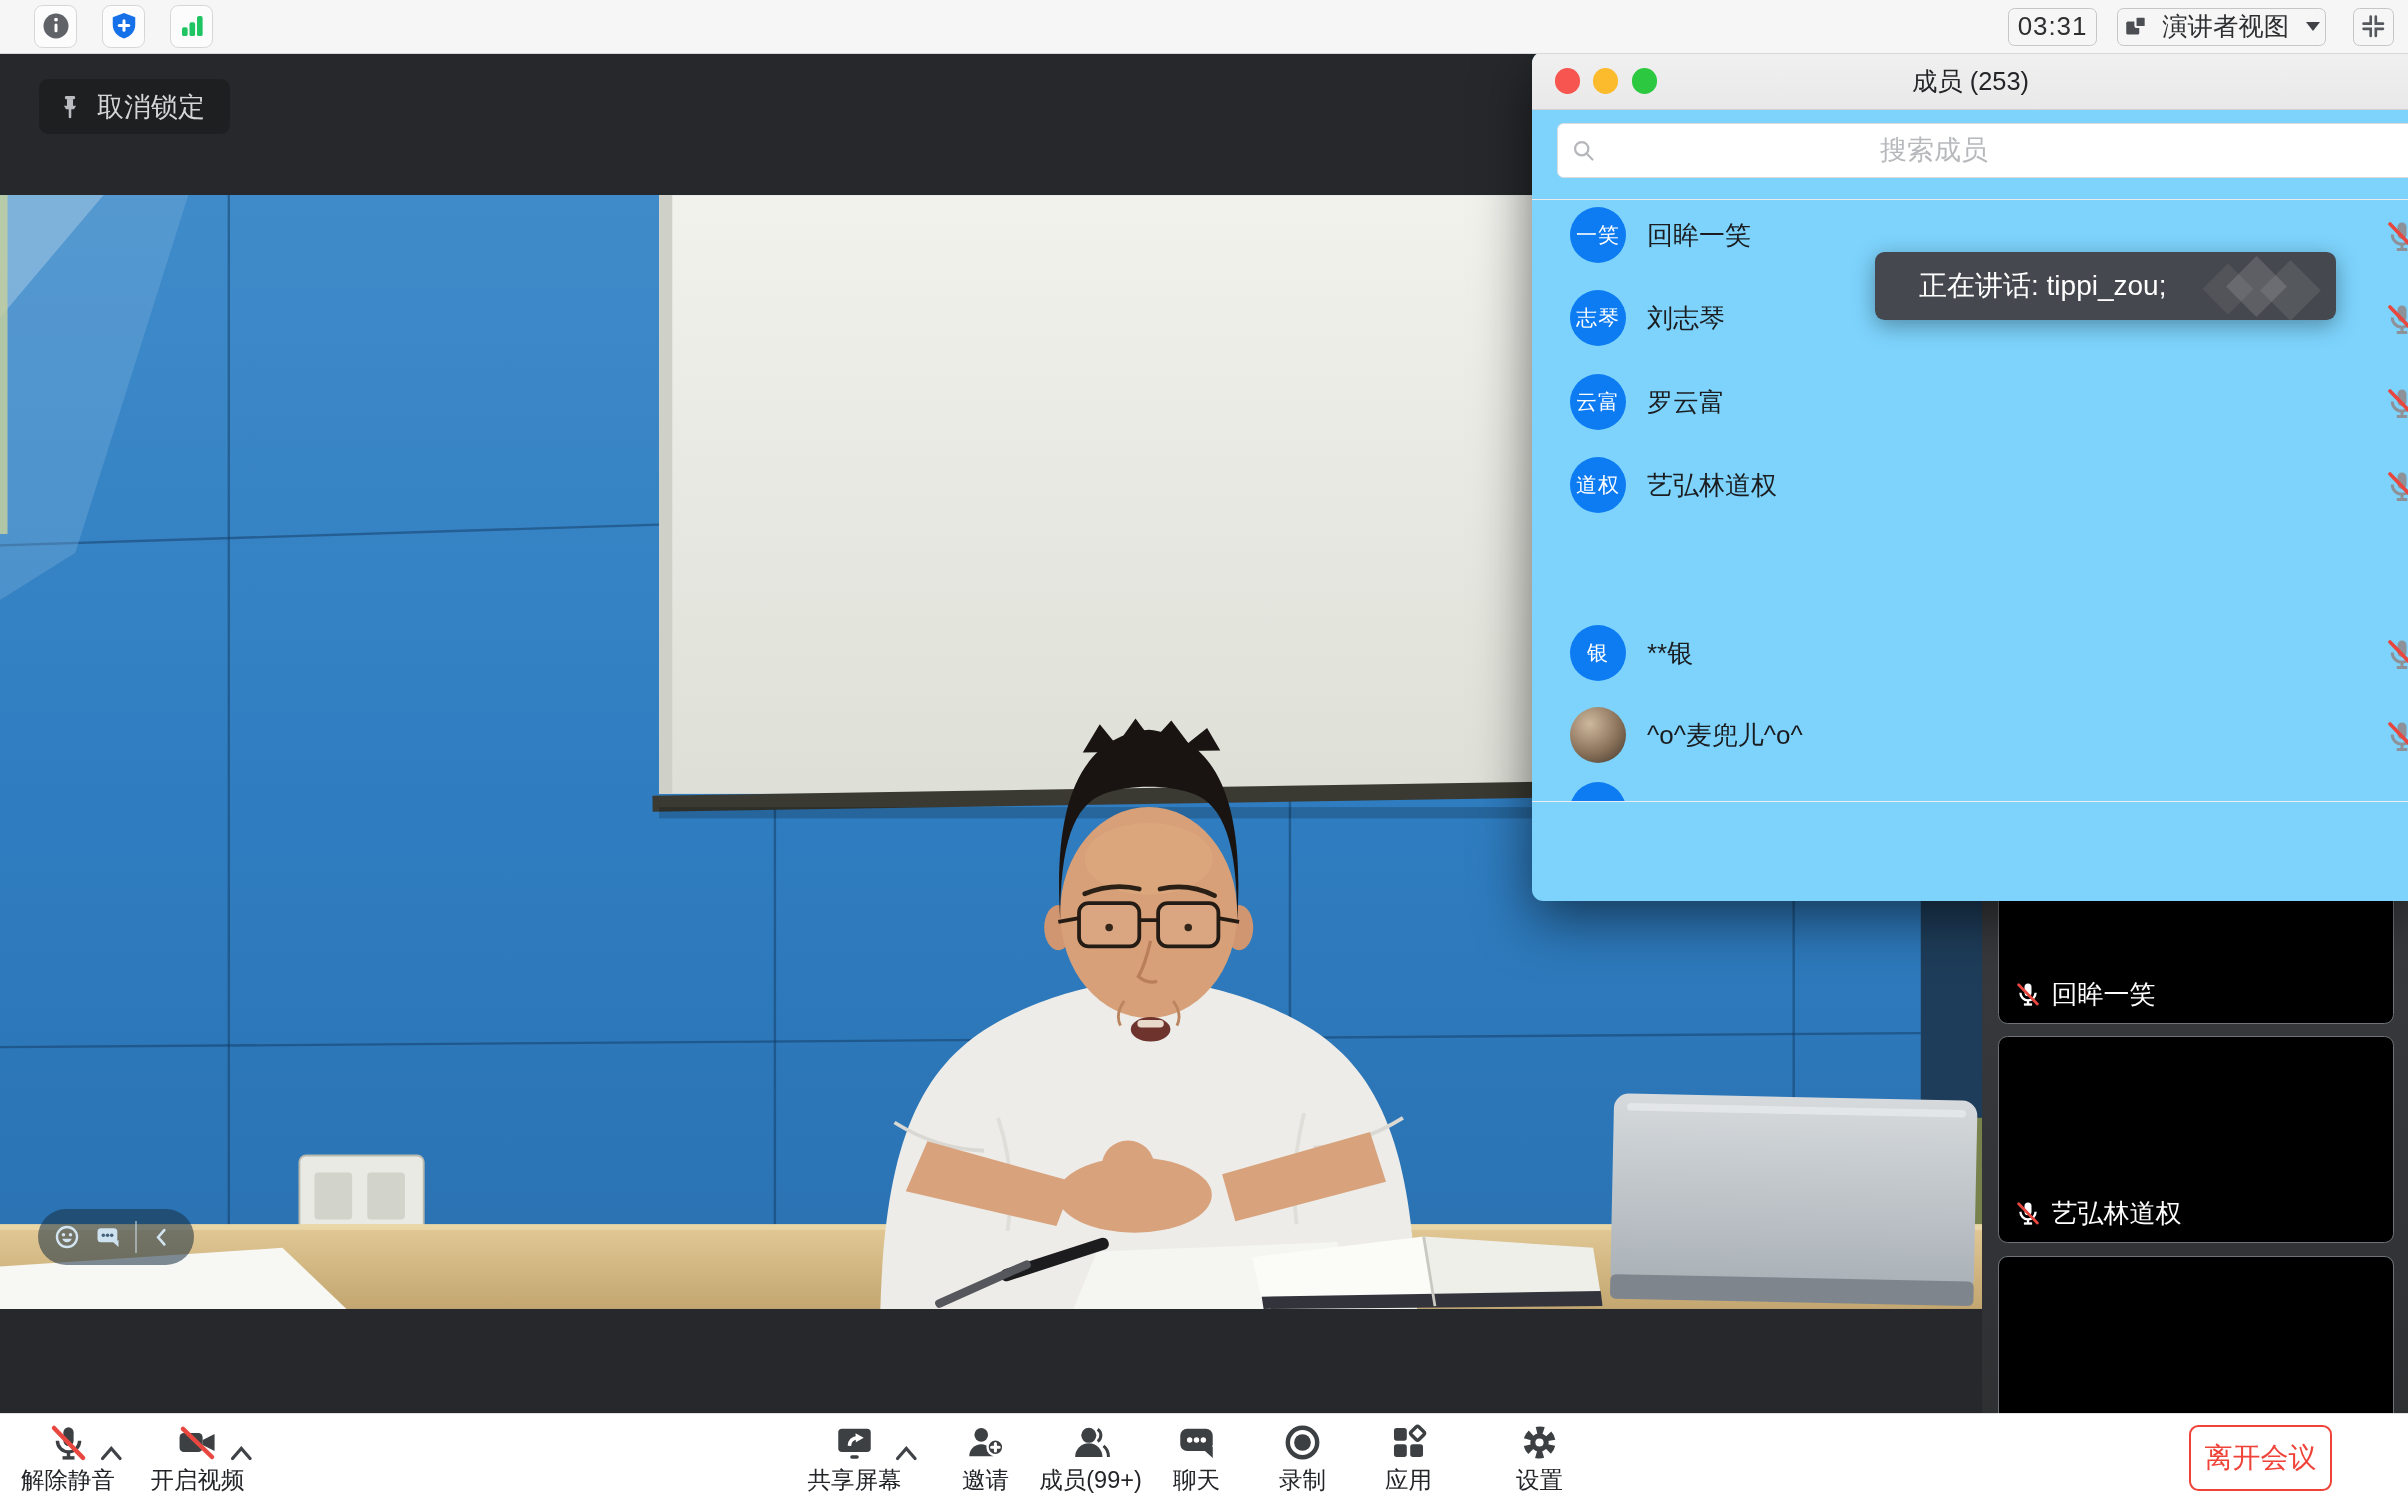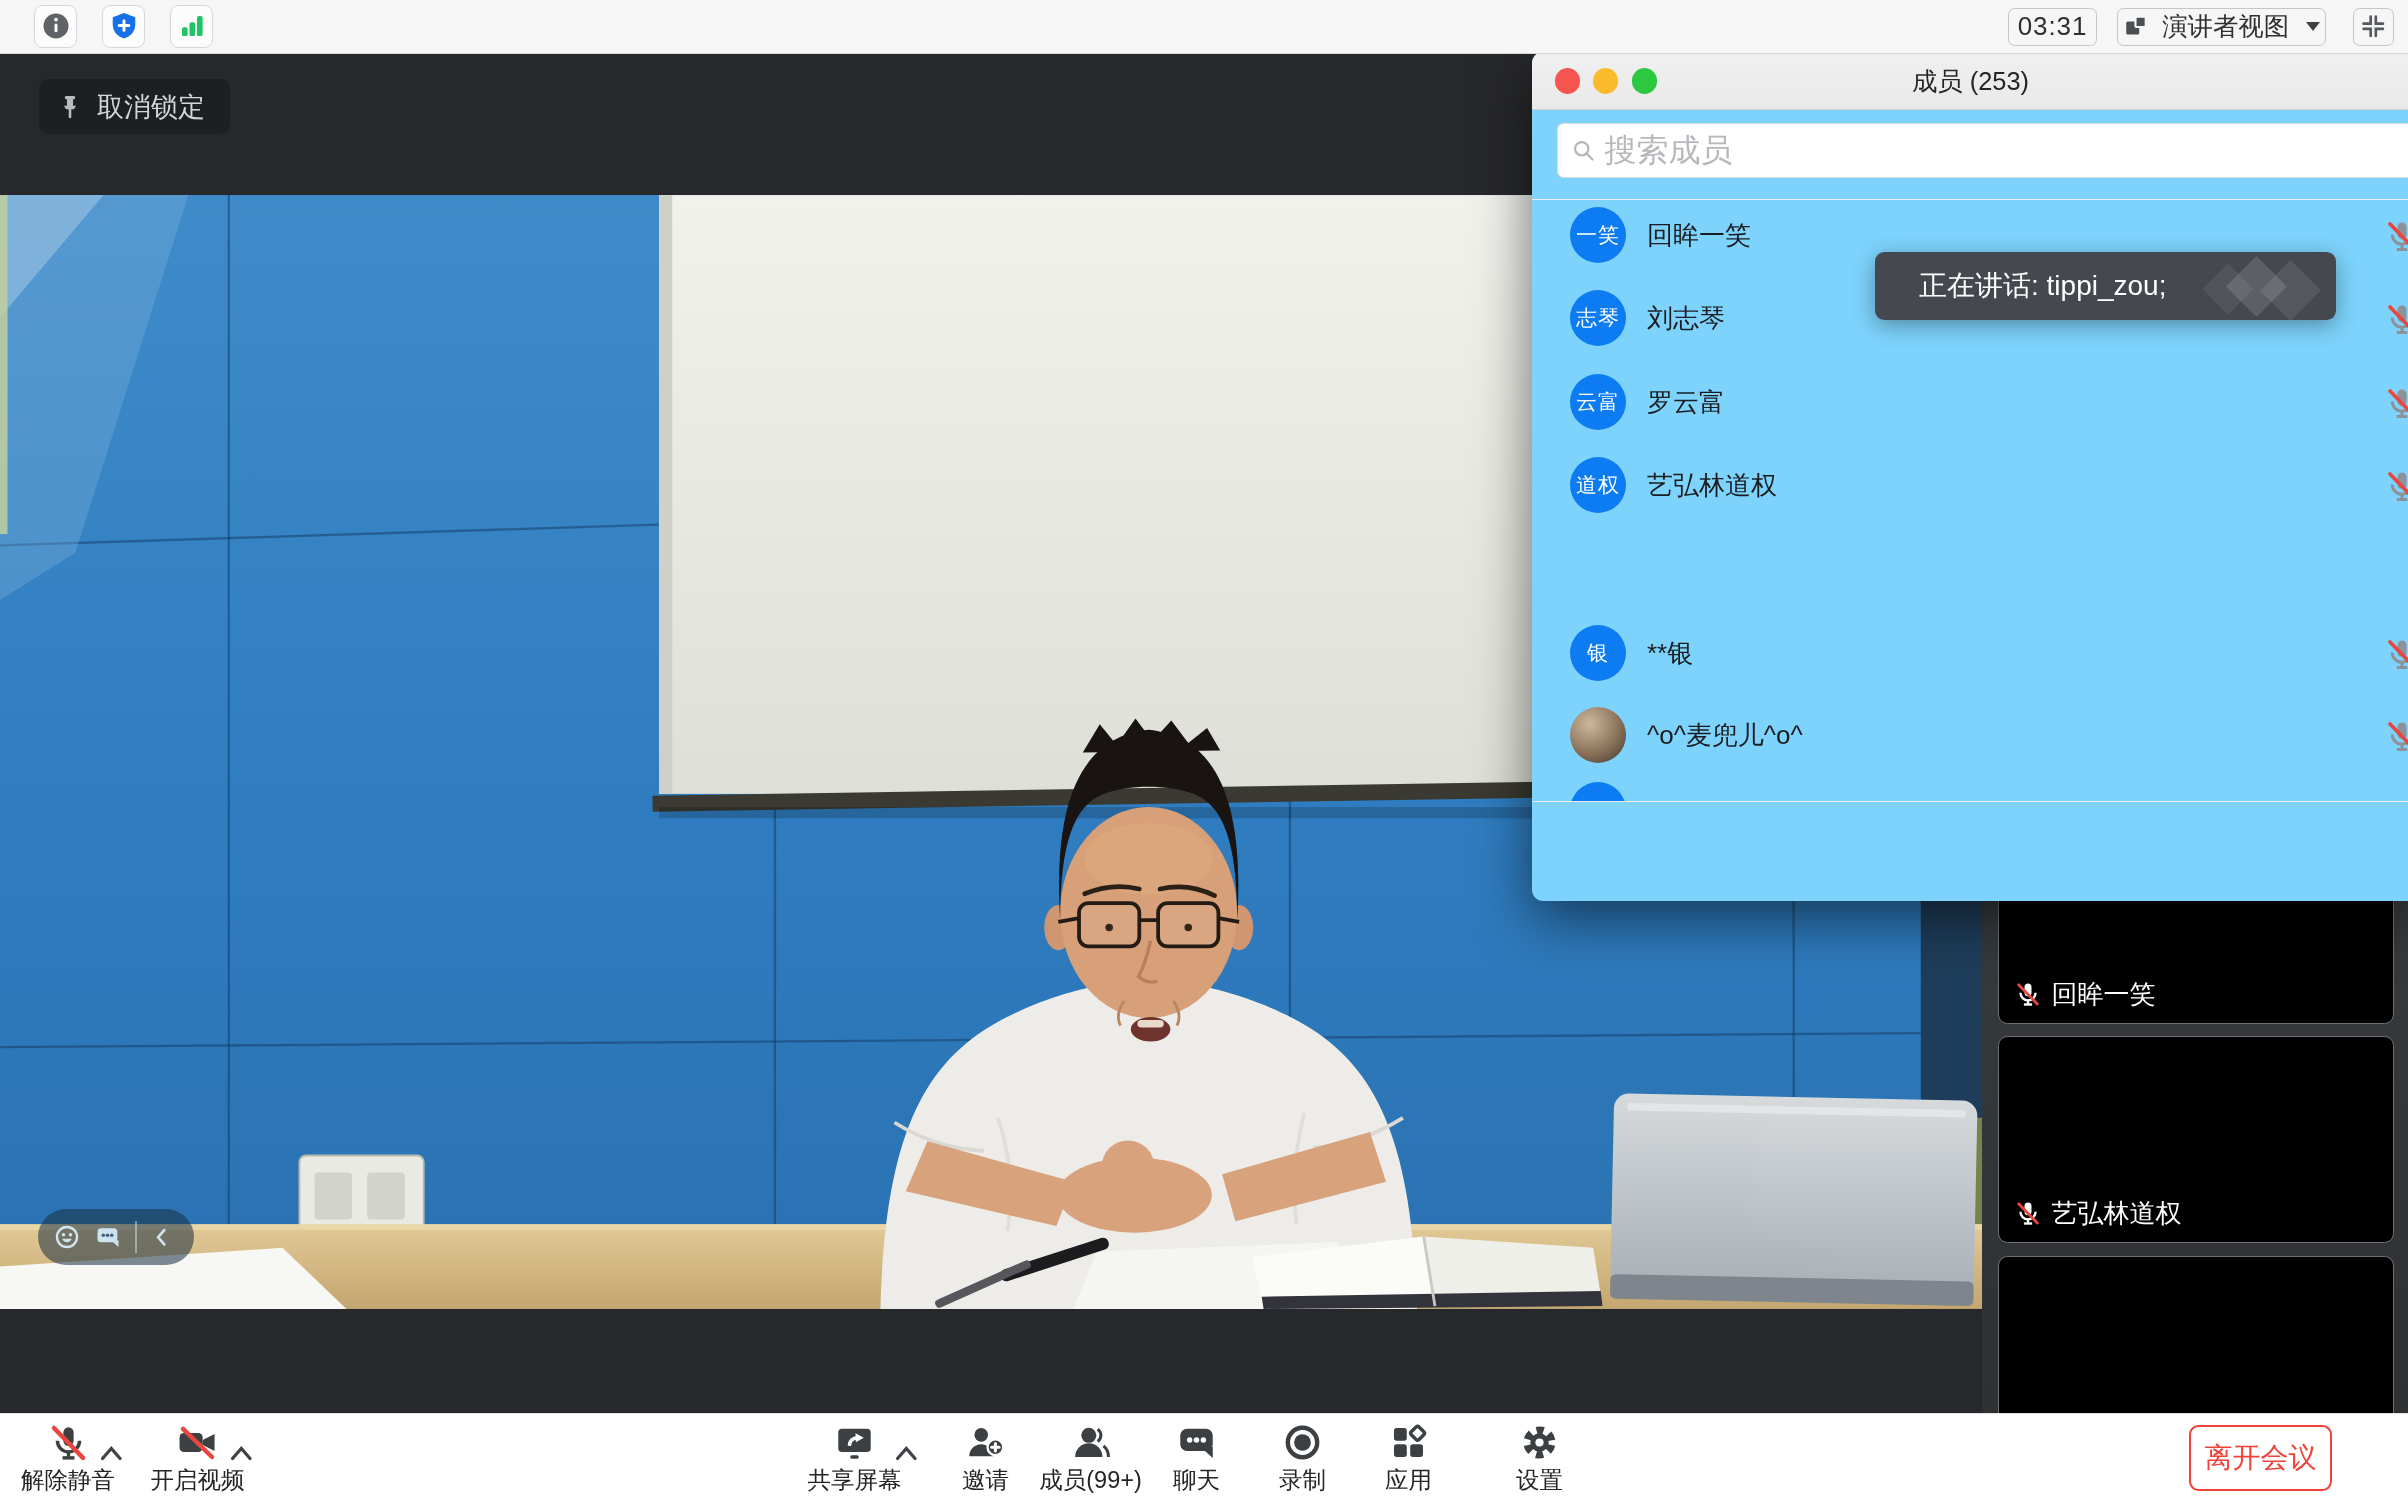--- a/index.html
+++ b/index.html
@@ -42,22 +42,22 @@
 
   
   .panel { position:absolute; left:1532px; top:-1.9px; width:877px; height:849px; background:#7dd3fc;
     border-radius:11.3px 0 0 11.3px; box-shadow:0 17px 56px rgba(0,0,0,.55); overflow:hidden; z-index:10; }
   .p-titlebar { position:relative; height:58px; background:linear-gradient(#f0f0f0,#e9e9e9);
     border-bottom:0.9px solid #d2d2d4; }
   .t-light { position:absolute; top:16px; width:25.4px; height:25.4px; border-radius:50%; }
   .p-title { text-align:center; line-height:58px; font-size:25.4px; color:#242528; font-weight:500; }
   .p-search { position:absolute; left:24.5px; top:71px; width:895px; height:55px; border:1.9px solid #dcdcde;
     border-radius:6.6px; display:flex; align-items:center; padding:0 13px; gap:9.4px; background:#fff; }
-  .p-search input { border:none; outline:none; font-size:32px; color:#333; width:659px;
-    font-family:inherit; background:transparent; }
+  .p-search input { border:none; outline:none; font-size:27px; color:#333; width:659px;
+    font-family:inherit; background:transparent;text-align:center; }
   .p-search input::placeholder { color:#b6b8bc; }
   .p-sep { position:absolute; left:0; top:147px; width:100%; height:0.9px; background:#ececee; }
   .m-row { position:absolute; left:0; width:100%; height:83px; }
   .avatar { position:absolute; left:38px; top:0; width:56px; height:56px; border-radius:50%;
     background:#0d7bf2; color:#fff; font-size:21px; display:flex; align-items:center;
     justify-content:center; letter-spacing:0.9px; }
   .avatar.photo { background:radial-gradient(circle at 35% 30%, #cdb89d, #8a725a 55%, #3e342a); }
   .m-name { position:absolute; left:115px; top:0; height:56px; line-height:56px; font-size:26px; color:#1a1c1f; }
   .m-mic { position:absolute; left:852px; top:11.3px; }
   .partial-wrap { position:absolute; left:38px; top:730px; width:56px; height:19px; overflow:hidden; }

